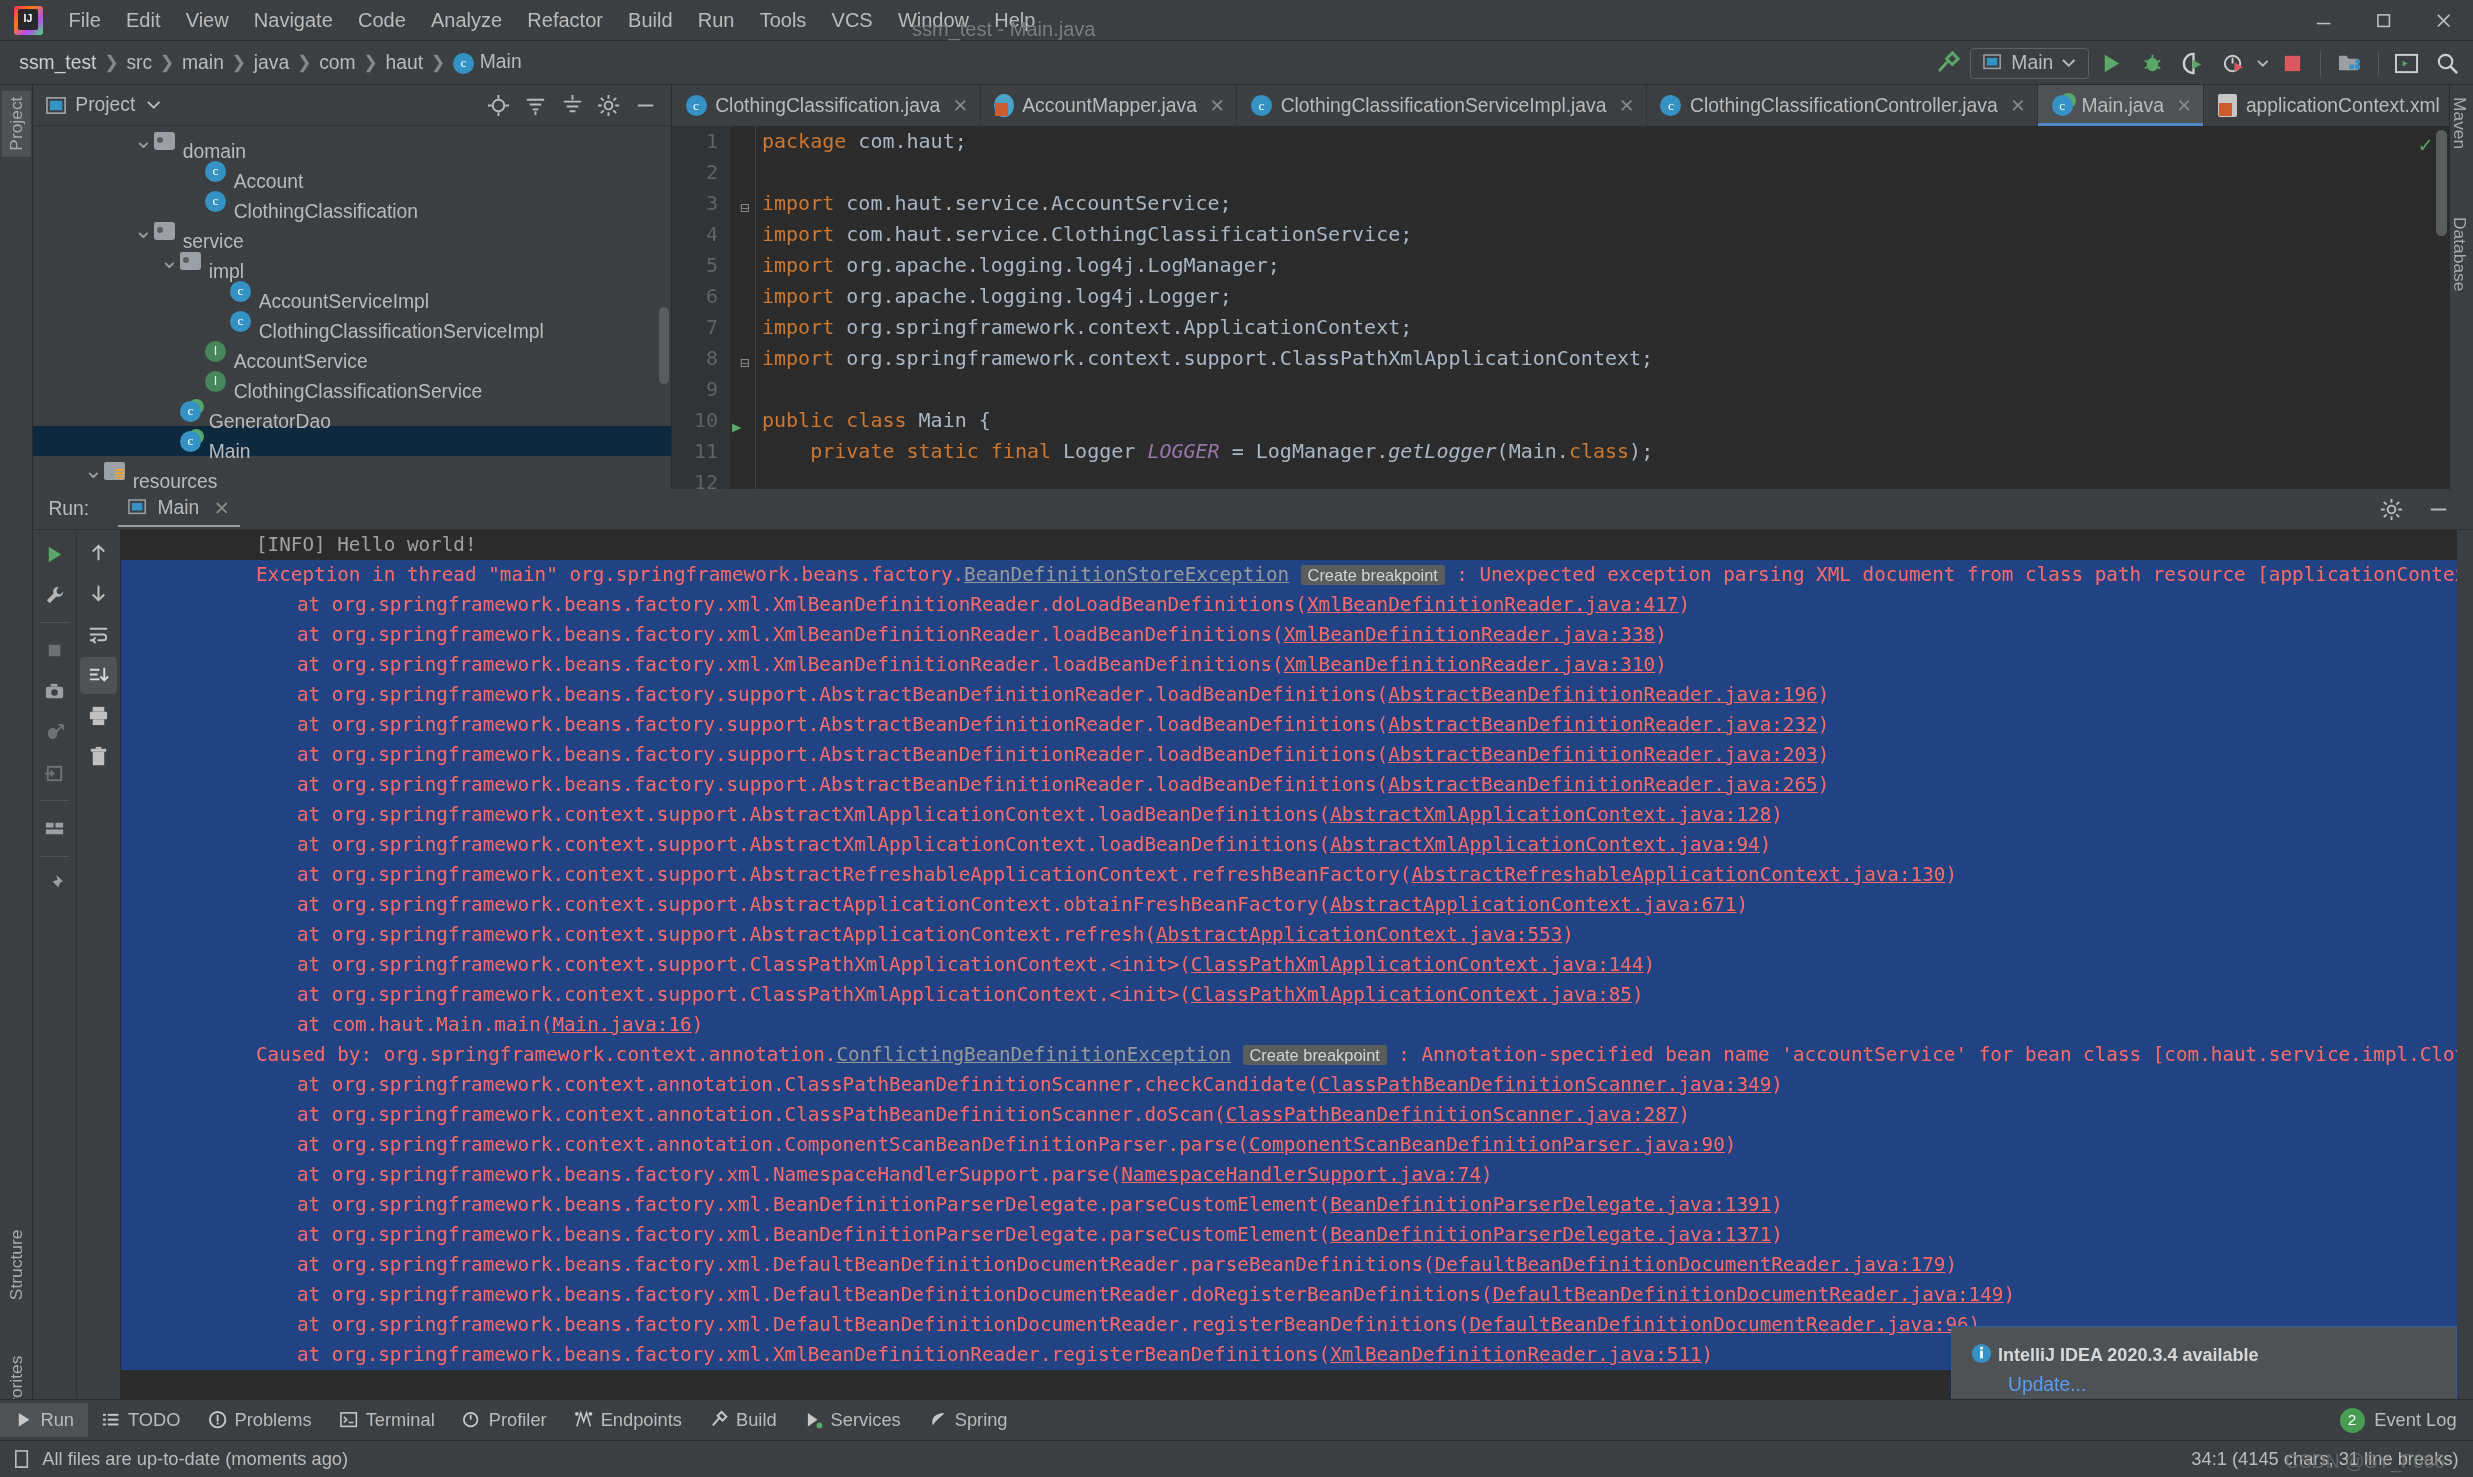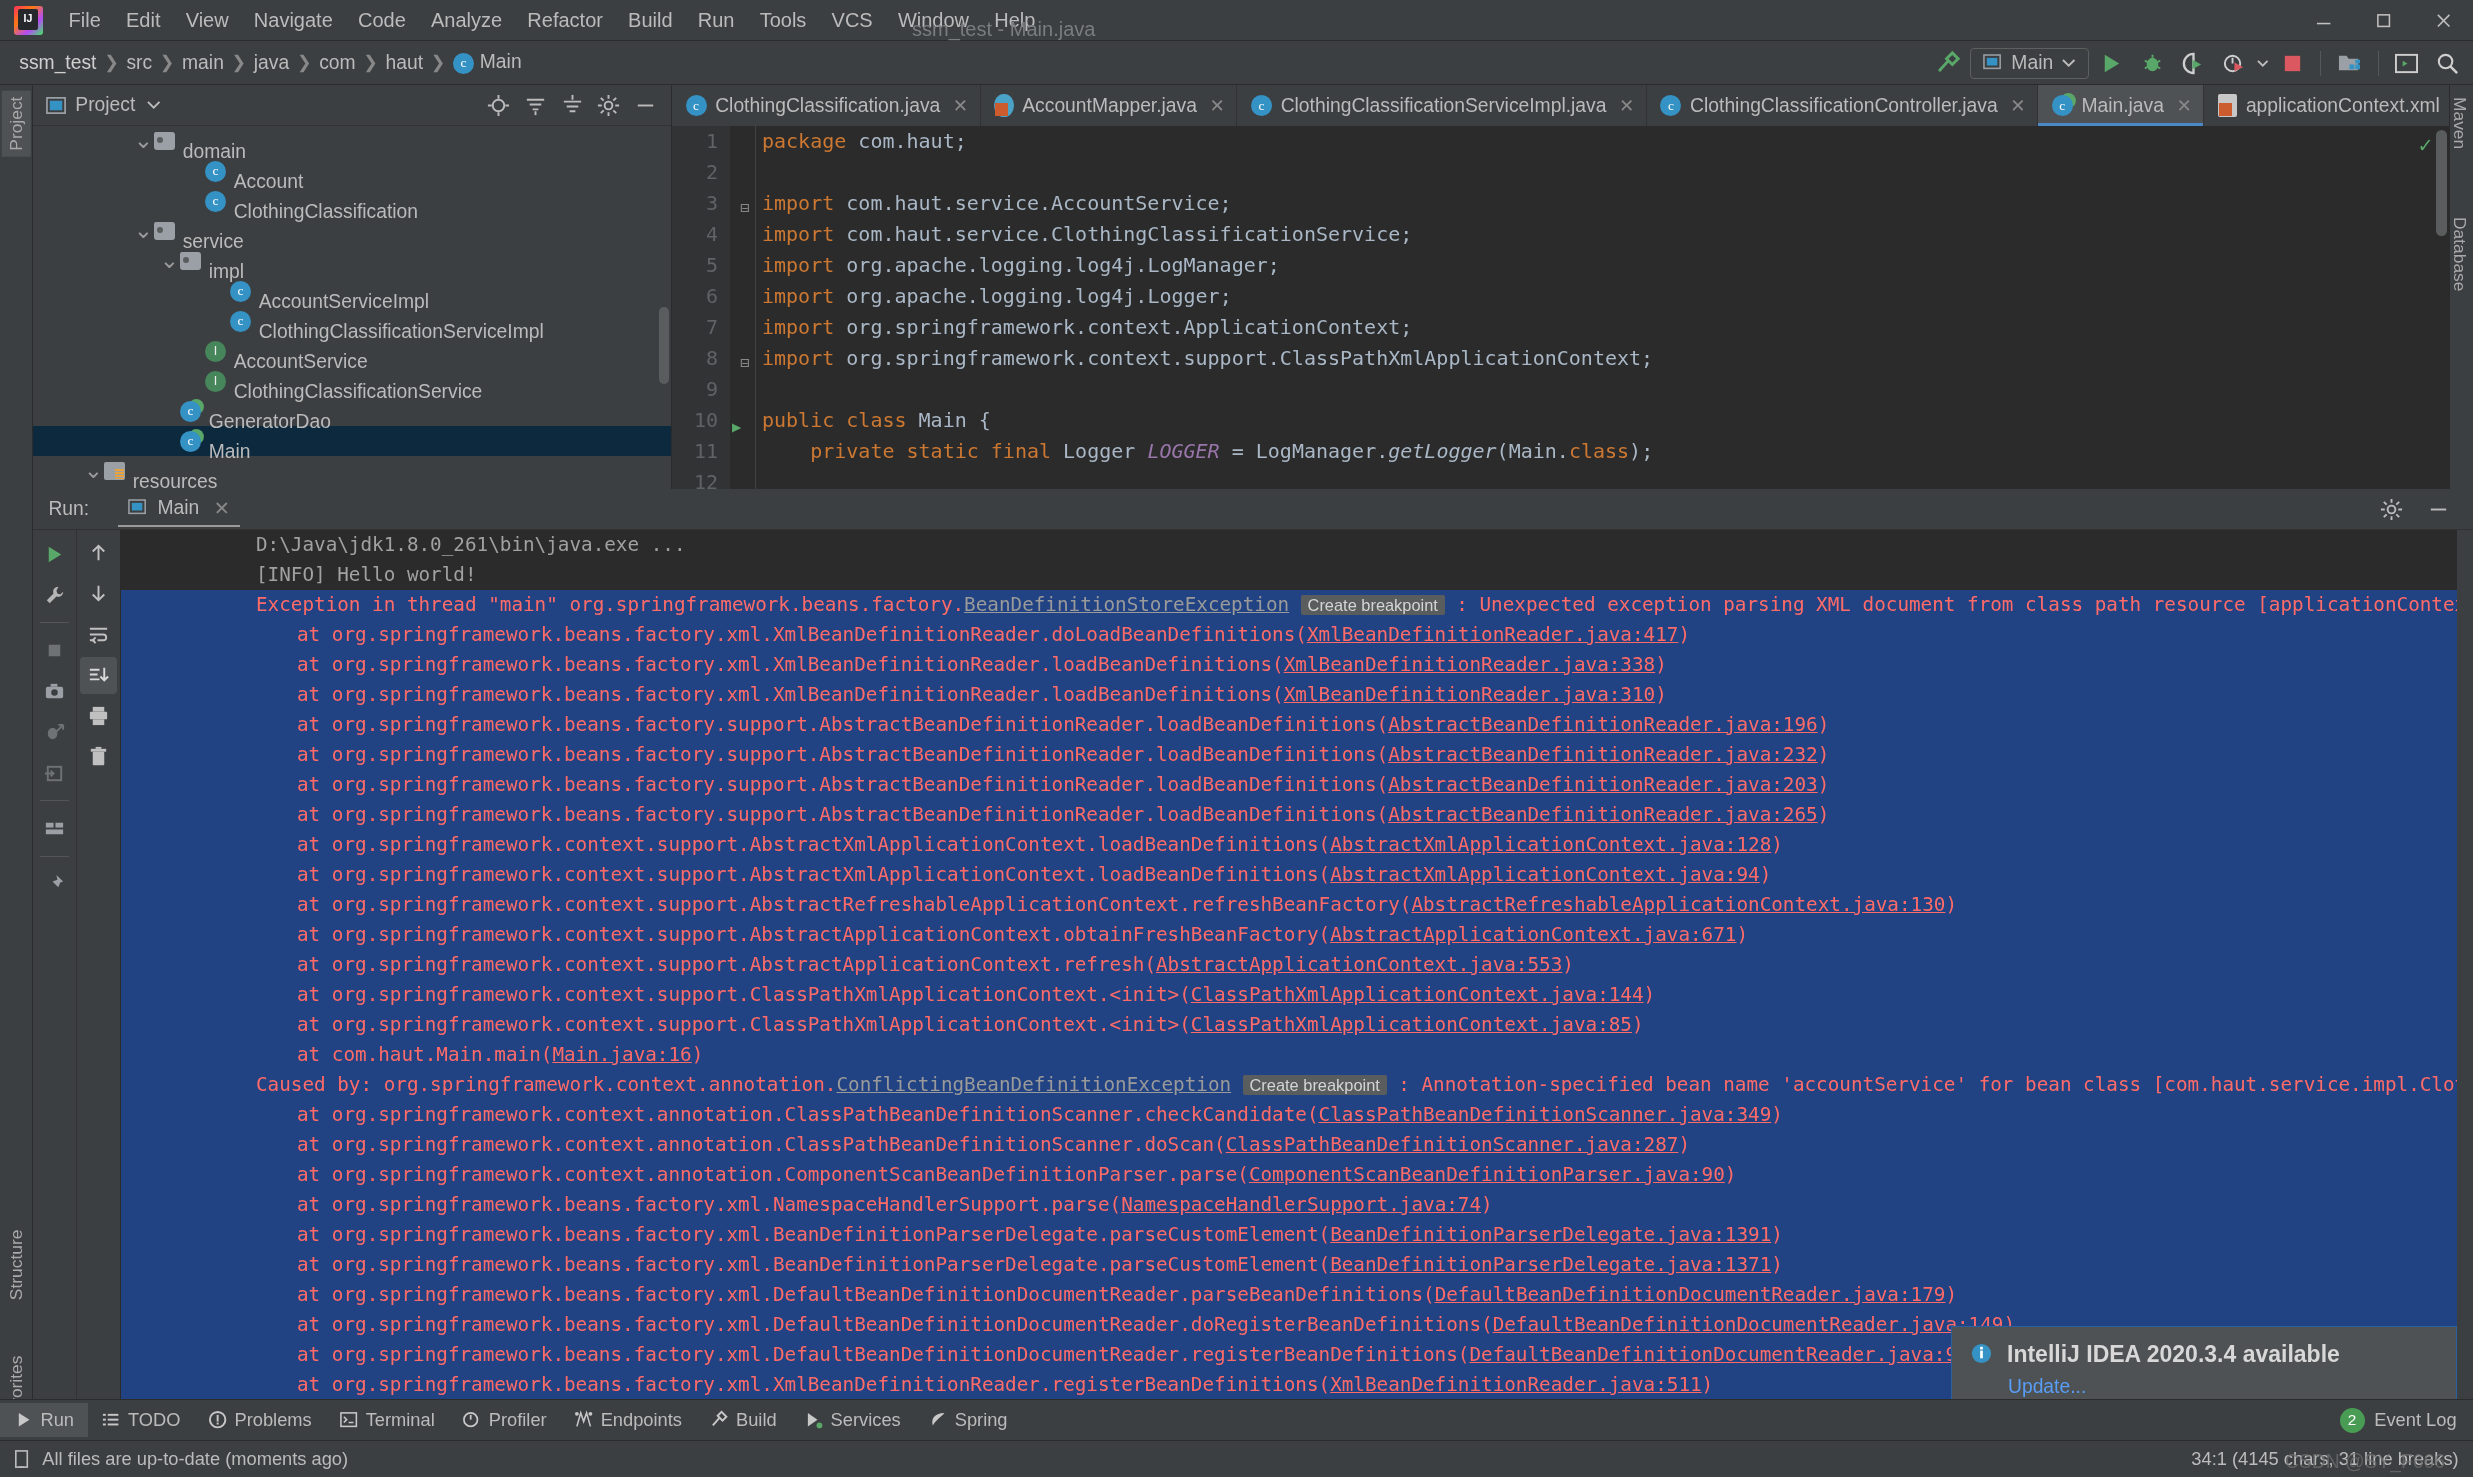--- a/index.html
+++ b/index.html
@@ -134,21 +134,21 @@
   .c-link { color:#ff6b68; text-decoration: underline; }
   .c-exlink { color:#9a9a9a; text-decoration: underline; }
   .bp-chip { background:#5a5d5e; color:#d4d4d4; font-size:16.4px; padding:1px 6.8px;
      font-family:"Liberation Sans",sans-serif; border-radius:1.9px; }
   .con-scroll { position:absolute; right:1.9px; top:290px; width:11.6px; height:357px; background:#5a5d5e; border-radius:5.8px; }
   .con-right-strip { position:absolute; right:0; top:0; bottom:0; width:17.4px; background:#3c3f41; }
 
   
   .notif { position:absolute; right: 17.4px; bottom: 70px; width: 506px; height: 81px;
      background:#4e5254; border: 1.9px solid #2c5f9e; padding: 13.5px 17.4px; }
-  .notif-t { display:flex; align-items:flex-start; gap:13px; color:#d8d8d8; font-size:23px; font-weight:bold; }
+  .notif-t { display:flex; align-items:flex-end; gap:4px; color:#d8d8d8; font-size:18px; font-weight:bold; }
   .notif-a { color:#589df6; font-size:19.3px; margin-left: 39px; margin-top:8.7px; }
 
   
   .toolwin { position:absolute; left:0; bottom: 37px; width:2474px; height:41px;
      background:#3c3f41; display:flex; align-items:center; border-top:1px solid #2b2b2b; }
   .twitem { display:flex; align-items:center; gap:7.7px; color:#bbbbbb; font-size:18.3px; padding: 5.8px 13.5px; }
   .twitem.active { background:#4e5254; }
   .tw-right { margin-left:auto; display:flex; align-items:center; gap:9.7px; padding-right:17.4px; }
   .badge { width:25px; height:25px; border-radius:50%; background:#499c54; color:#fff;
      font-size:15.4px; display:flex; align-items:center; justify-content:center; }
@@ -599,21 +599,20 @@
         <div class="ricon">
             <svg width="23" height="23" viewBox="0 0 24 24">
               <rect x="6" y="7" width="12" height="14" rx="1" fill="#c0c0c0"></rect>
               <rect x="4" y="4" width="16" height="3" fill="#c0c0c0"></rect>
               <rect x="9" y="2" width="6" height="2" fill="#c0c0c0"></rect>
             </svg>
           </div>
       </div>
       <div class="console" id="console">
 
-      <div class="cl"><span class="c-gray">D:\Java\jdk1.8.0_261\bin\java.exe ...</span></div>
           <div class="cl"><span class="c-gray">[INFO] Hello world!</span></div>
           <div class="cl sel"><span class="c-red">Exception in thread "main" org.springframework.beans.factory.</span><span class="c-exlink">BeanDefinitionStoreException</span> <span class="bp-chip">Create breakpoint</span><span class="c-red"> : Unexpected exception parsing XML document from class path resource [applicationContext.xml];</span></div>
           <div class="cl ind sel"><span class="c-red">at org.springframework.beans.factory.xml.XmlBeanDefinitionReader.doLoadBeanDefinitions(</span><span class="c-link">XmlBeanDefinitionReader.java:417</span><span class="c-red">)</span></div>
           <div class="cl ind sel"><span class="c-red">at org.springframework.beans.factory.xml.XmlBeanDefinitionReader.loadBeanDefinitions(</span><span class="c-link">XmlBeanDefinitionReader.java:338</span><span class="c-red">)</span></div>
           <div class="cl ind sel"><span class="c-red">at org.springframework.beans.factory.xml.XmlBeanDefinitionReader.loadBeanDefinitions(</span><span class="c-link">XmlBeanDefinitionReader.java:310</span><span class="c-red">)</span></div>
           <div class="cl ind sel"><span class="c-red">at org.springframework.beans.factory.support.AbstractBeanDefinitionReader.loadBeanDefinitions(</span><span class="c-link">AbstractBeanDefinitionReader.java:196</span><span class="c-red">)</span></div>
           <div class="cl ind sel"><span class="c-red">at org.springframework.beans.factory.support.AbstractBeanDefinitionReader.loadBeanDefinitions(</span><span class="c-link">AbstractBeanDefinitionReader.java:232</span><span class="c-red">)</span></div>
           <div class="cl ind sel"><span class="c-red">at org.springframework.beans.factory.support.AbstractBeanDefinitionReader.loadBeanDefinitions(</span><span class="c-link">AbstractBeanDefinitionReader.java:203</span><span class="c-red">)</span></div>
           <div class="cl ind sel"><span class="c-red">at org.springframework.beans.factory.support.AbstractBeanDefinitionReader.loadBeanDefinitions(</span><span class="c-link">AbstractBeanDefinitionReader.java:265</span><span class="c-red">)</span></div>
           <div class="cl ind sel"><span class="c-red">at org.springframework.context.support.AbstractXmlApplicationContext.loadBeanDefinitions(</span><span class="c-link">AbstractXmlApplicationContext.java:128</span><span class="c-red">)</span></div>

